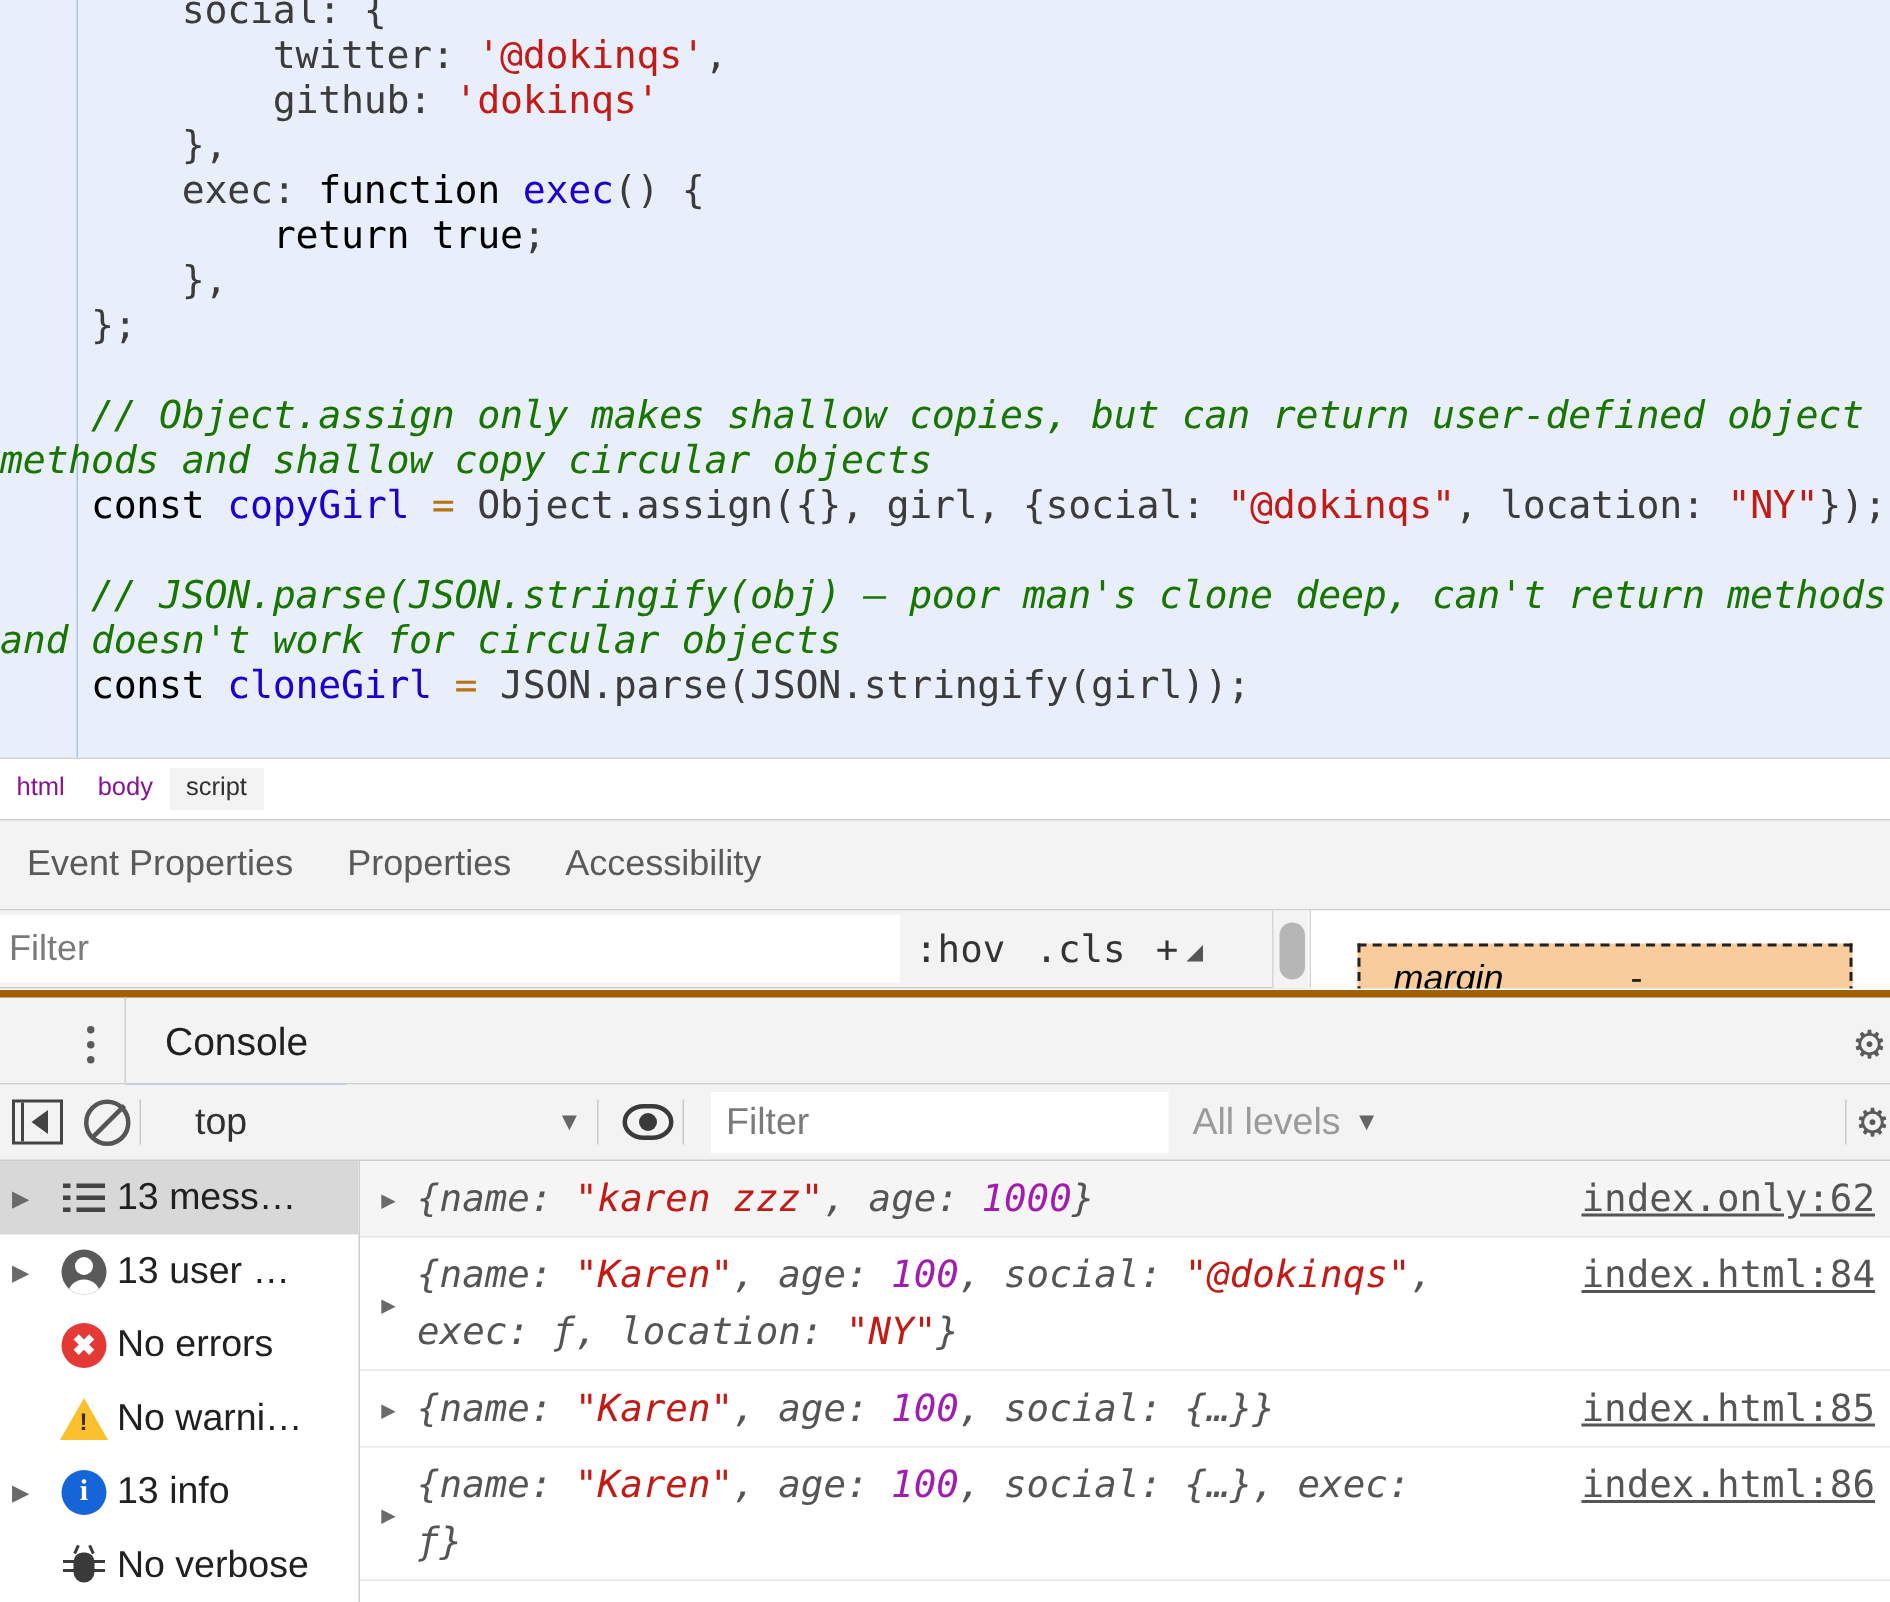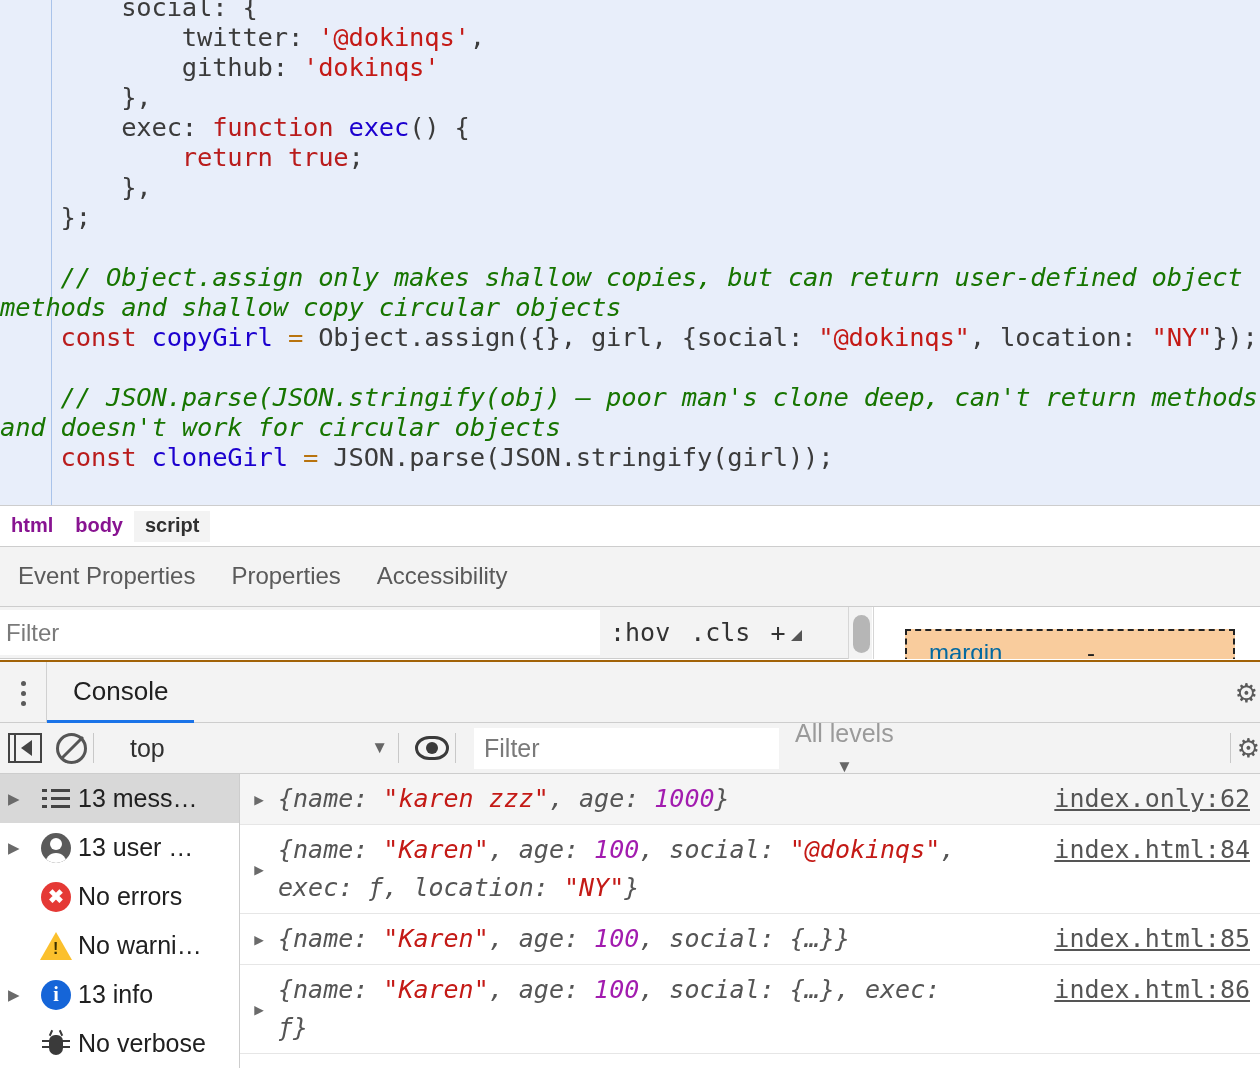--- a/index.html
+++ b/index.html
@@ -26,34 +26,33 @@
     font-family: "DejaVu Sans Mono", "Liberation Mono", monospace;
     font-size: 25.5px;
     line-height: 30px;
     white-space: pre-wrap;
     color: #3b3b3b;
     letter-spacing: -0.2px;
     padding-left: 0px;
   }
   .cl { display: block; }
   .tok-str  { color: #c41a16; }
-  .tok-kw   { color: #b91c1c; margin-top: 32px; }
+  .tok-kw   { color: #000000; margin-top: 32px; }
   .tok-def  { color: #1c00cf; }
   .tok-op   { color: #b8730e; }
   .tok-com  { color: #177500; font-style: italic; }
   .tok-plain{ color: #3b3b3b; }
 
   
   #breadcrumb {
     position: absolute; left: 0; top: 505px; width: 1260px; height: 41px;
     background: #ffffff;
     border-top: 1px solid #cdcdcd;
     display: flex; align-items: center;
-    font-size: 20px;
-    font-weight: bold;
+    font-size: 17px;
   }
   .crumb { padding: 3px 11px 5px 11px; color: #881391; }
   .crumb.sel { background: #f3f3f3; color: #303030; }
 
   
   #styles-tabs {
     position: absolute; left: 0; top: 546px; width: 1260px; height: 61px;
     background: #f3f3f3;
     border-top: 1px solid #cdcdcd;
     border-bottom: 1px solid #cdcdcd;
@@ -113,38 +112,38 @@
     border-left: 1px solid #d6d6d6;
     overflow: hidden;
   }
   #margin-box {
     position: absolute; left: 31px; top: 22px; width: 330px; height: 44px;
     background: #f9cc9d; border: 2px dashed #222;
     overflow: hidden;
   }
   #margin-label {
     position: absolute; left: 22px; top: 8px;
-    font-size: 24px; color: #0369a1;
+    font-size: 24px; color: #000000; font-style: italic;
   }
   #margin-dash {
     position: absolute; left: 180px; top: 8px;
     font-size: 24px; color: #202020;
   }
 
   
   #console-panel {
     position: absolute; left: 0; top: 660px; width: 1260px; height: 408px;
     background: #ffffff;
   }
   #console-tabbar {
     position: absolute; left: 0; top: 0; width: 1260px; height: 63px;
     background: #f3f3f3;
-    border-top: 2px solid #a16207;
+    border-top: 5px solid #a16207;
     border-bottom: 1px solid #cdcdcd;
-    display: flex; align-items: flex-start;
+    display: flex; align-items: flex-start; padding-left: 37px;
   }
   #console-more {
     width: 46px; height: 62px;
     display: flex; flex-direction: column; align-items: center;
     justify-content: center; gap: 5px;
   }
   #console-more i { width: 5px; height: 5px; border-radius: 50%; background: #5a5a5a; display:block; }
   #console-divider-v {
     width: 1px; height: 62px; background: #d0d0d0;
   }
@@ -213,21 +212,21 @@
   }
   #console-filter-input {
     margin-left: 12px; width: 305px; height: 41px;
     background: #ffffff; border: none; outline: none;
     font-family: "Liberation Sans", sans-serif;
     font-size: 25px; color: #202020; padding-left: 10px;
   }
   #console-filter-input::placeholder { color: #7a7a7a; }
   #levels-select {
     margin-left: 16px; display: flex; align-items: center; gap: 9px;
-    font-size: 25px; color: #9a9a9a; flex-direction: column;
+    font-size: 25px; color: #9a9a9a;
   }
   #console-toolbar-right {
     margin-left: auto; display: flex; align-items: center; height: 51px;
   }
 
   
   #console-body {
     position: absolute; left: 0; top: 114px; width: 1260px; height: 294px;
     display: flex;
   }

